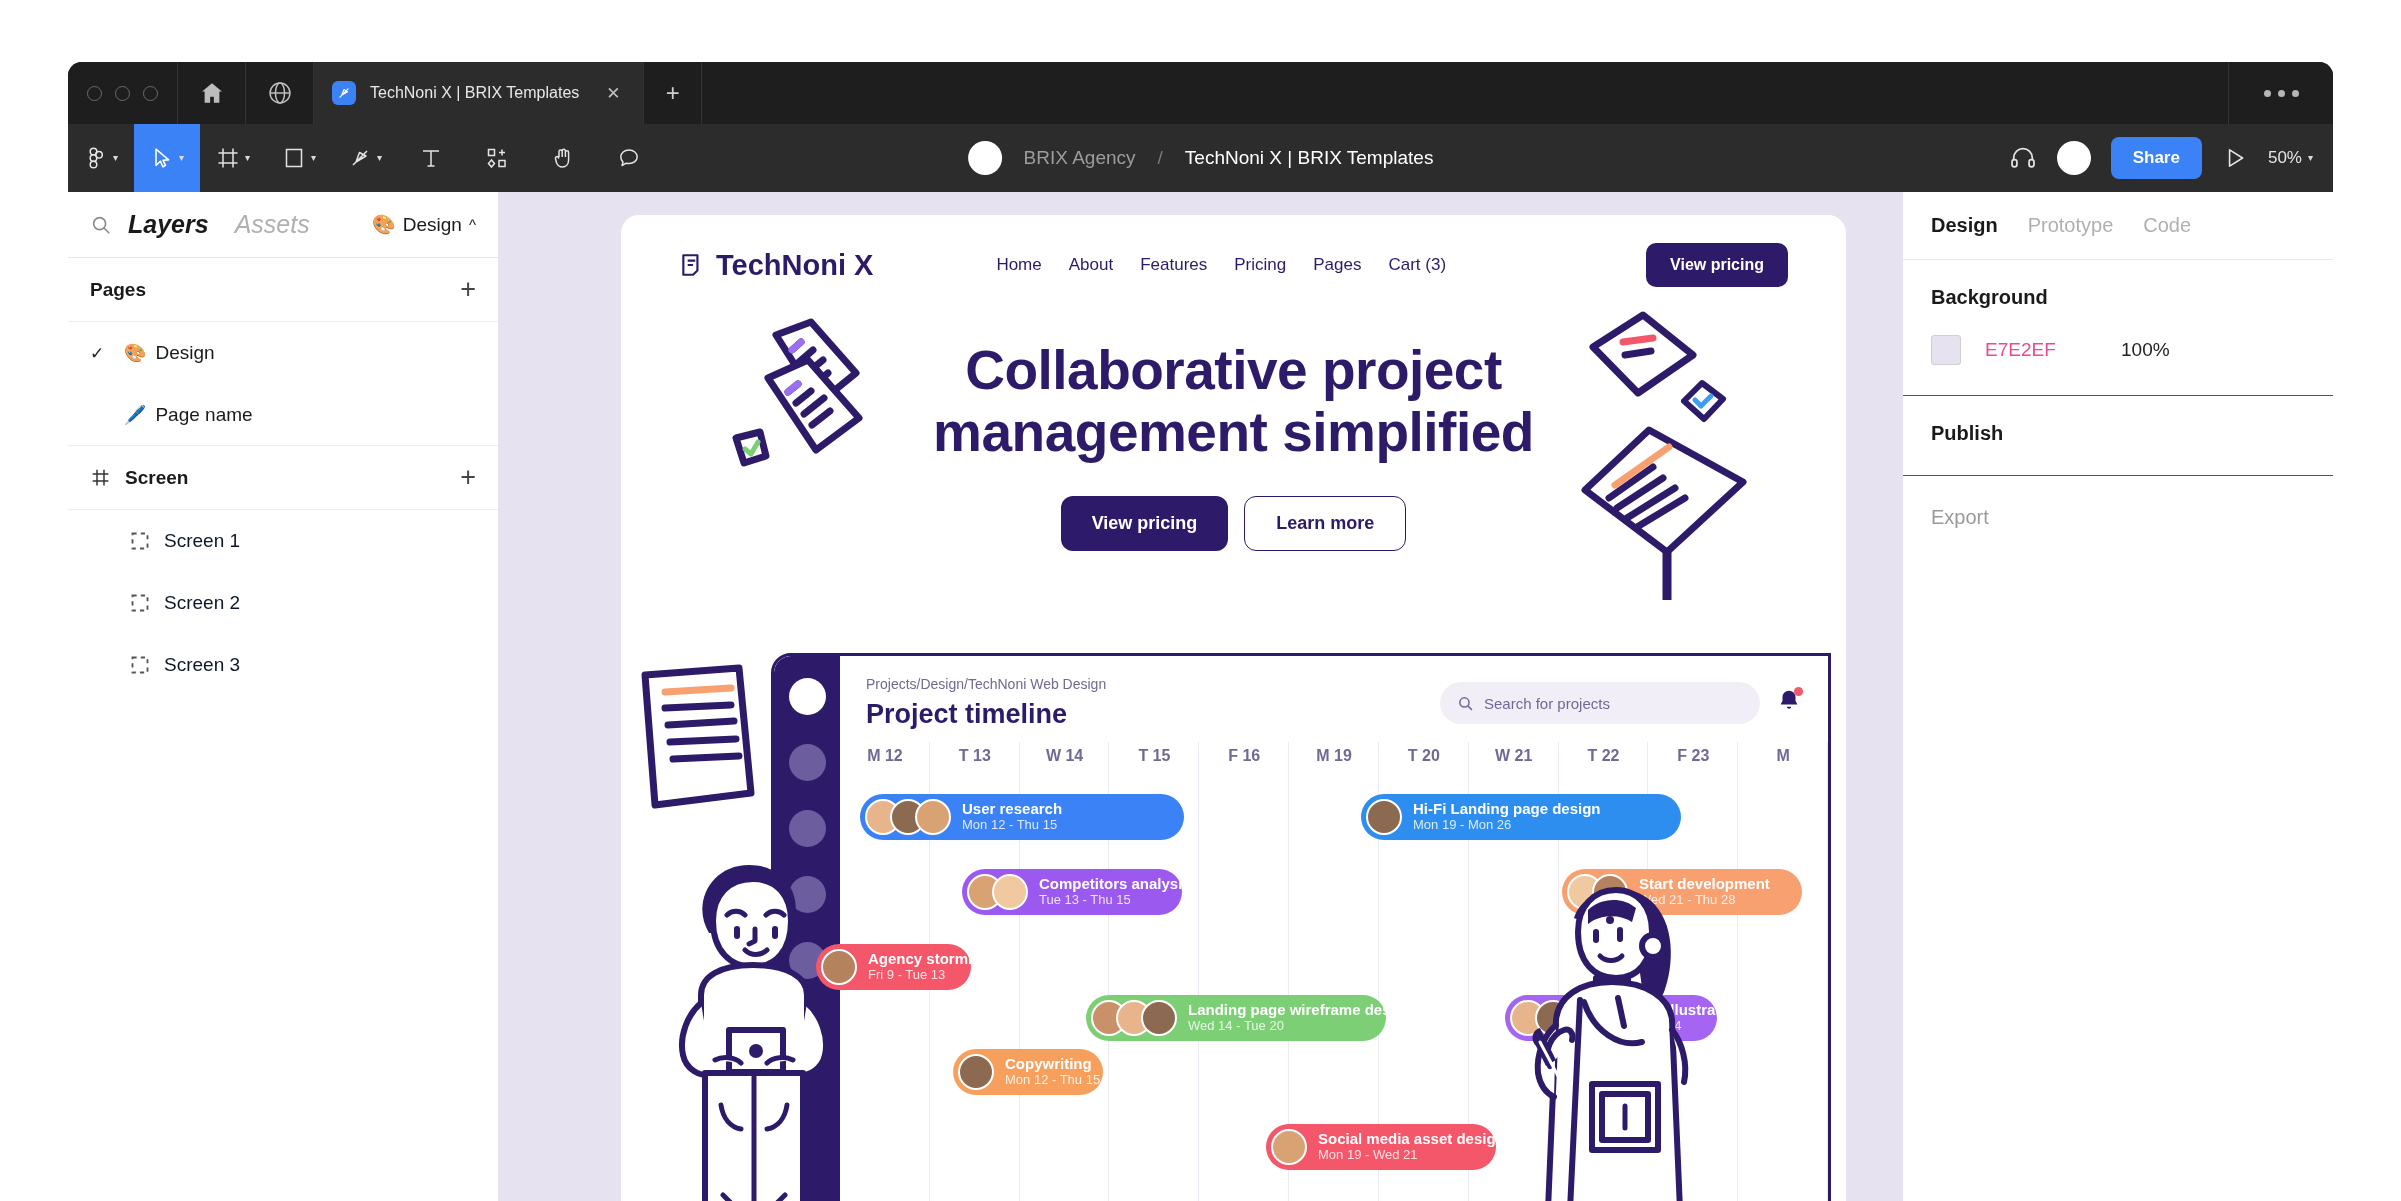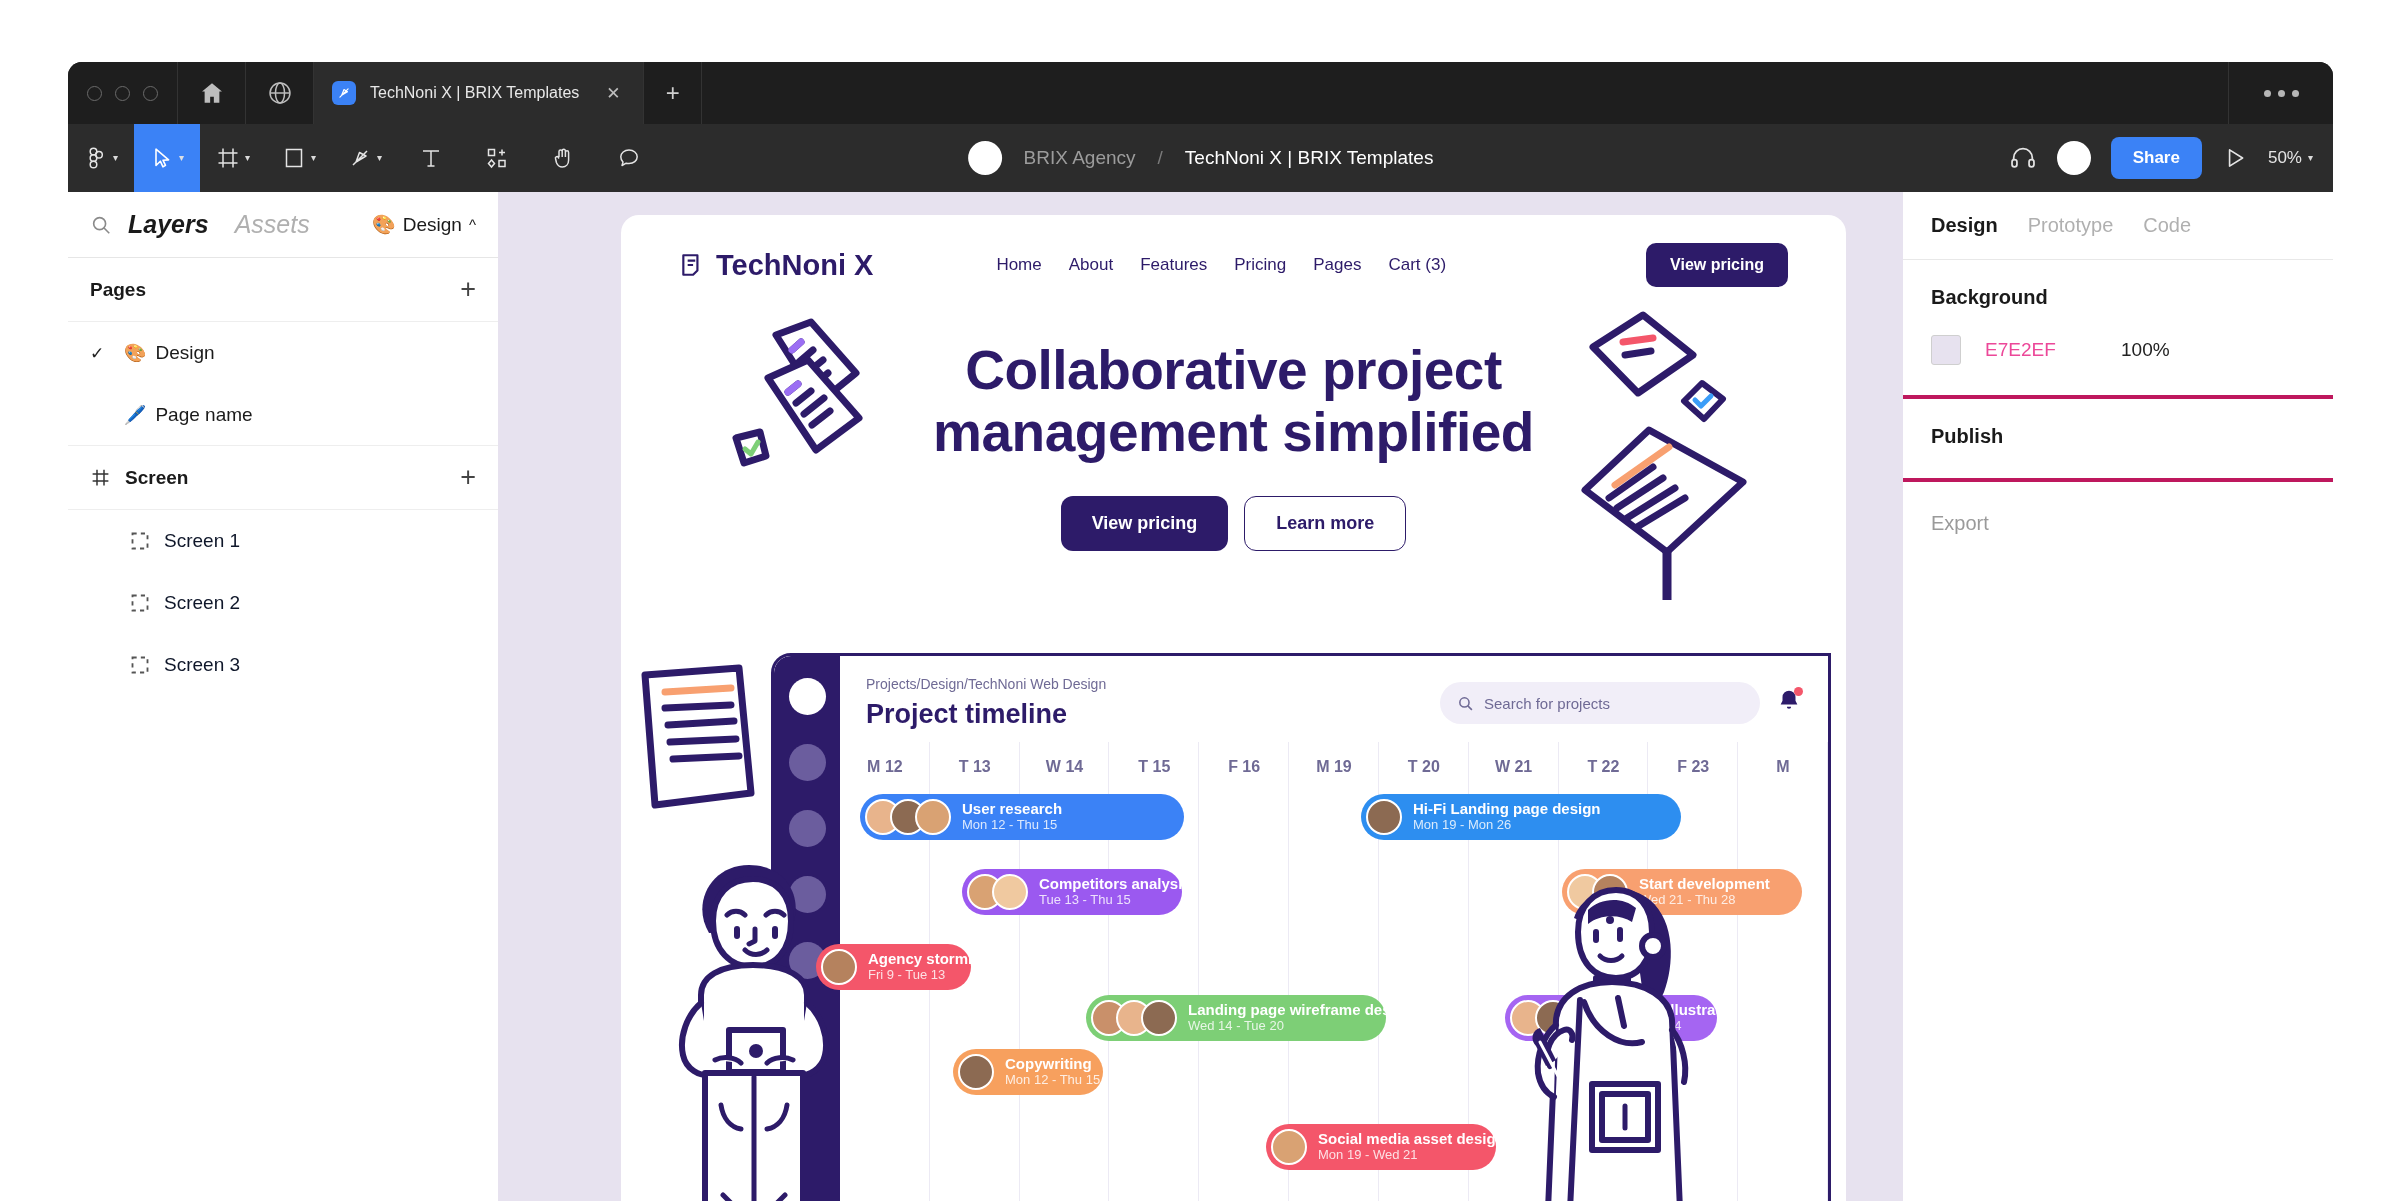--- a/index.html
+++ b/index.html
@@ -162,21 +162,21 @@
     background:#f1eef8; border-radius:21px; display:flex; align-items:center;
     gap:10px; padding:0 17px; color:#6f6a95; font-size:15px; cursor:text;
   }
   .bell { margin-left:16px; margin-top:12px; position:relative; cursor:pointer; }
   .bell-dot { position:absolute; right:-1px; top:-1px; width:9px; height:9px;
     border-radius:50%; background:#f4566a; }
 
   .cols { position:absolute; left:0; right:0; top:86px; bottom:0; }
   .colgrid { position:absolute; inset:0; display:flex; }
   .colgrid .col { flex:1; border-right:1px solid #eceaf4; }
-  .daterow { position:absolute; left:0; right:0; top:16px; height:42px; display:flex; }
+  .daterow { position:absolute; left:0; right:0; top:5px; height:42px; display:flex;justify-content:flex-end; }
   .daterow .d { flex:1; text-align:center; font-size:16px; color:#6f6a95;
     font-weight:bold; }
 
   .task {
     position:absolute; height:46px; border-radius:23px; display:flex;
     align-items:center; padding-left:5px; color:#fff; cursor:pointer;
   }
   .task .avs { display:flex; flex:none; }
   .task .av { width:36px; height:36px; border-radius:50%; border:2px solid #fff;
     margin-left:-11px; background:#cfa; overflow:hidden; }
@@ -184,21 +184,21 @@
   .task .txt { margin-left:11px; line-height:1.13; overflow:hidden; white-space:nowrap; }
   .task .t1 { font-size:15px; font-weight:bold; }
   .task .t2 { font-size:13px; opacity:.82; }
 
   
   .right-panel { width:430px; background:#fff; flex:none; }
   .rp-tabs { height:68px; display:flex; align-items:center; padding:0 28px; gap:30px;
     border-bottom:1px solid #e8e8e8; }
   .rp-tab { font-size:20px; color:#b0b0b0; cursor:pointer; }
   .rp-tab.sel { color:#1a1a1a; font-weight:bold; }
-  .rp-sec { padding:26px 28px 30px 28px; border-bottom:4px solid #be185d; }
+  .rp-sec { padding:26px 28px 30px 28px; border-bottom:1px solid #be185d; }
   .rp-h { font-size:20px; font-weight:bold; color:#1a1a1a; }
   .bg-row { display:flex; align-items:center; gap:24px; margin-top:26px; }
   .swatch { width:30px; height:30px; border:1px solid #cfcfcf; border-radius:3px; }
   .hexv { font-size:19px; color:#ec4899; min-width:112px; }
   .opv { font-size:19px; color:#222; }
   .publish-btn { margin-top:22px; width:100%; height:60px; background:#fff;
     border:1.5px solid #4a4a4a; border-radius:10px; font-size:20px; color:#222;
     cursor:pointer; font-family:"Liberation Sans", sans-serif; }
   .rp-export { padding:30px 28px; font-size:20px; color:#9a9a9a; }
 </style>

